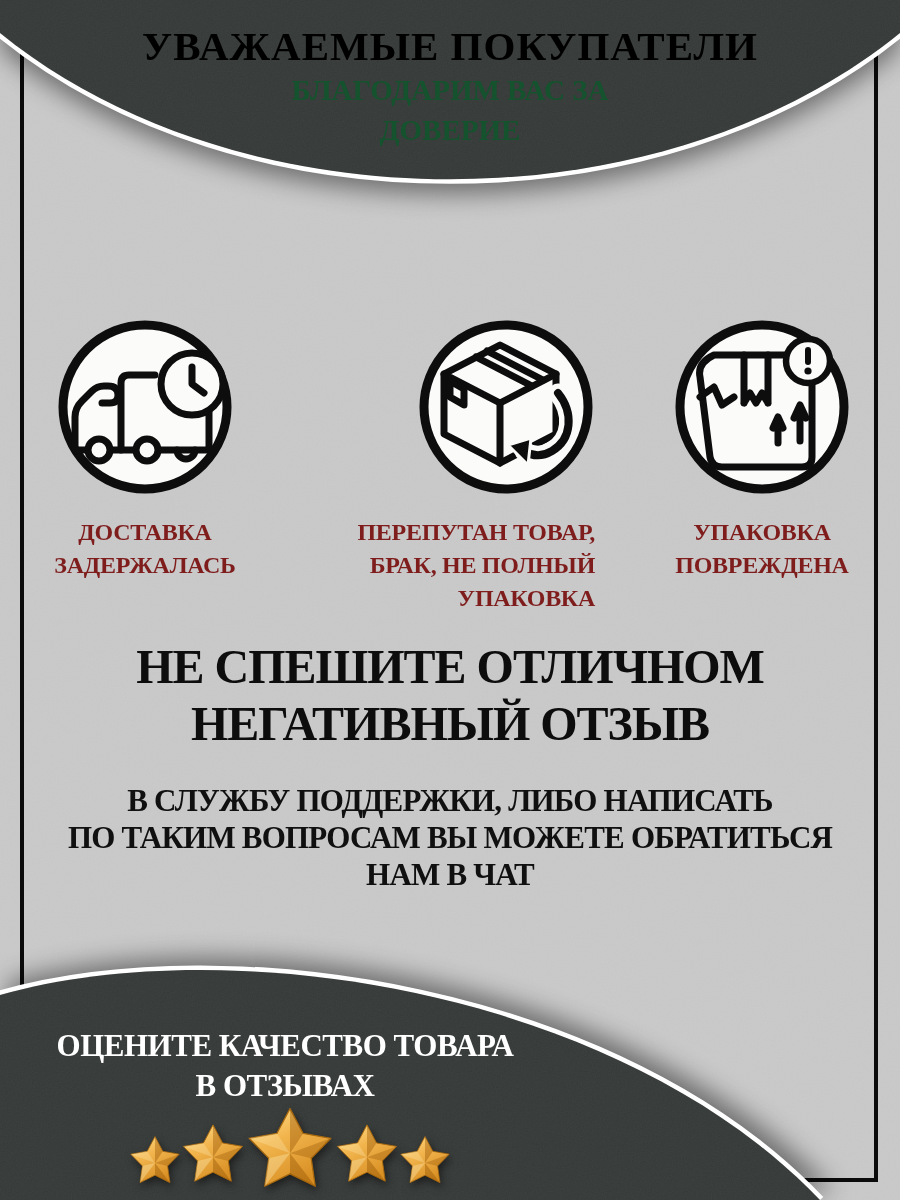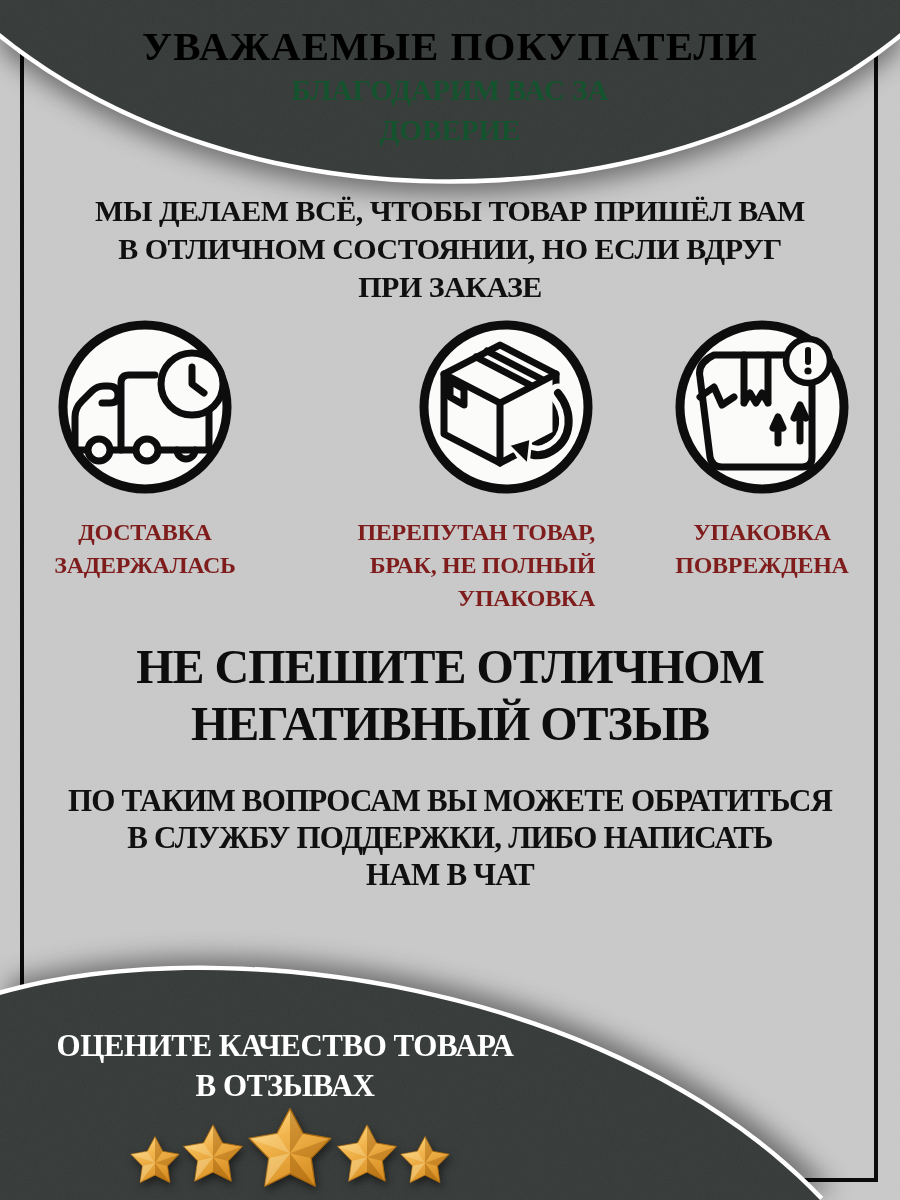--- a/index.html
+++ b/index.html
@@ -83,25 +83,20 @@
         <path d="M0,0 H900 V33 C660,228 240,228 0,33 Z"></path>
       </clipPath>
     <rect x="0" y="0" width="900" height="215" clip-path="url(#hclip)" filter="url(#grain)" opacity="0.10"></rect>
   </svg>
   <div id="hdr-title" class="panel-text">УВАЖАЕМЫЕ ПОКУПАТЕЛИ</div>
   <div id="hdr-sub" class="panel-text">
     <span class="block-line">БЛАГОДАРИМ ВАС ЗА</span>
     <span class="block-line">ДОВЕРИЕ</span>
   </div>
 
-  <div id="intro" class="content">
-    <span class="block-line">МЫ ДЕЛАЕМ ВСЁ, ЧТОБЫ ТОВАР ПРИШЁЛ ВАМ</span>
-    <span class="block-line">В ОТЛИЧНОМ СОСТОЯНИИ, НО ЕСЛИ ВДРУГ</span>
-    <span class="block-line">ПРИ ЗАКАЗЕ</span>
-  </div>
 
   <div id="issue-1" class="issue-col">
     <svg class="issue-icon" width="178" height="178" viewBox="-89 -89 178 178">
       <circle cx="0" cy="0" r="82" fill="#fbfbfa" stroke="#0d0d0d" stroke-width="9"></circle>
       <g stroke="#0d0d0d" stroke-width="7" fill="none" stroke-linecap="round" stroke-linejoin="round">
         <path d="M -70,43 L -70,10 Q -70,1 -63,-6 L -53,-16 Q -48,-21 -41,-21 L -37,-21 Q -27,-21 -27,-12 Q -27,-4 -35,-4 L -43,-4"></path>
         <path d="M -24,43 L -24,-24 Q -24,-32 -16,-32 L 10,-32"></path>
         <path d="M -70,43 L 62,43"></path>
         <path d="M 40,-8 L 58,-8 Q 64,-8 64,-2 L 64,43"></path>
         <path d="M 32,43 A 9 9 0 0 0 50,43"></path>
@@ -159,22 +154,22 @@
       <span class="block-line">ПОВРЕЖДЕНА</span>
     </div>
   </div>
 
   <div id="warning" class="content">
     <span class="block-line">НЕ СПЕШИТЕ ОТЛИЧНОМ</span>
     <span class="block-line">НЕГАТИВНЫЙ ОТЗЫВ</span>
   </div>
 
   <div id="support" class="content">
+    <span class="block-line">В СЛУЖБУ ПОДДЕРЖКИ, ЛИБО НАПИСАТЬ</span>
     <span class="block-line">ПО ТАКИМ ВОПРОСАМ ВЫ МОЖЕТЕ ОБРАТИТЬСЯ</span>
-    <span class="block-line">В СЛУЖБУ ПОДДЕРЖКИ, ЛИБО НАПИСАТЬ</span>
     <span class="block-line">НАМ В ЧАТ</span>
   </div>
 
   <svg id="panel-bottom" class="panel" width="900" height="300" viewBox="0 0 900 300">
     <path d="M0,95 C230,30 620,90 820,300" fill="none" stroke="#ffffff" stroke-width="9"></path>
     <path d="M0,95 C230,30 620,90 820,300 L0,300 Z" fill="#2b2f2e"></path>
     <clipPath id="fclip">
         <path d="M0,95 C230,30 620,90 820,300 L0,300 Z"></path>
       </clipPath>
     <rect x="0" y="0" width="900" height="300" clip-path="url(#fclip)" filter="url(#grain)" opacity="0.10"></rect>

